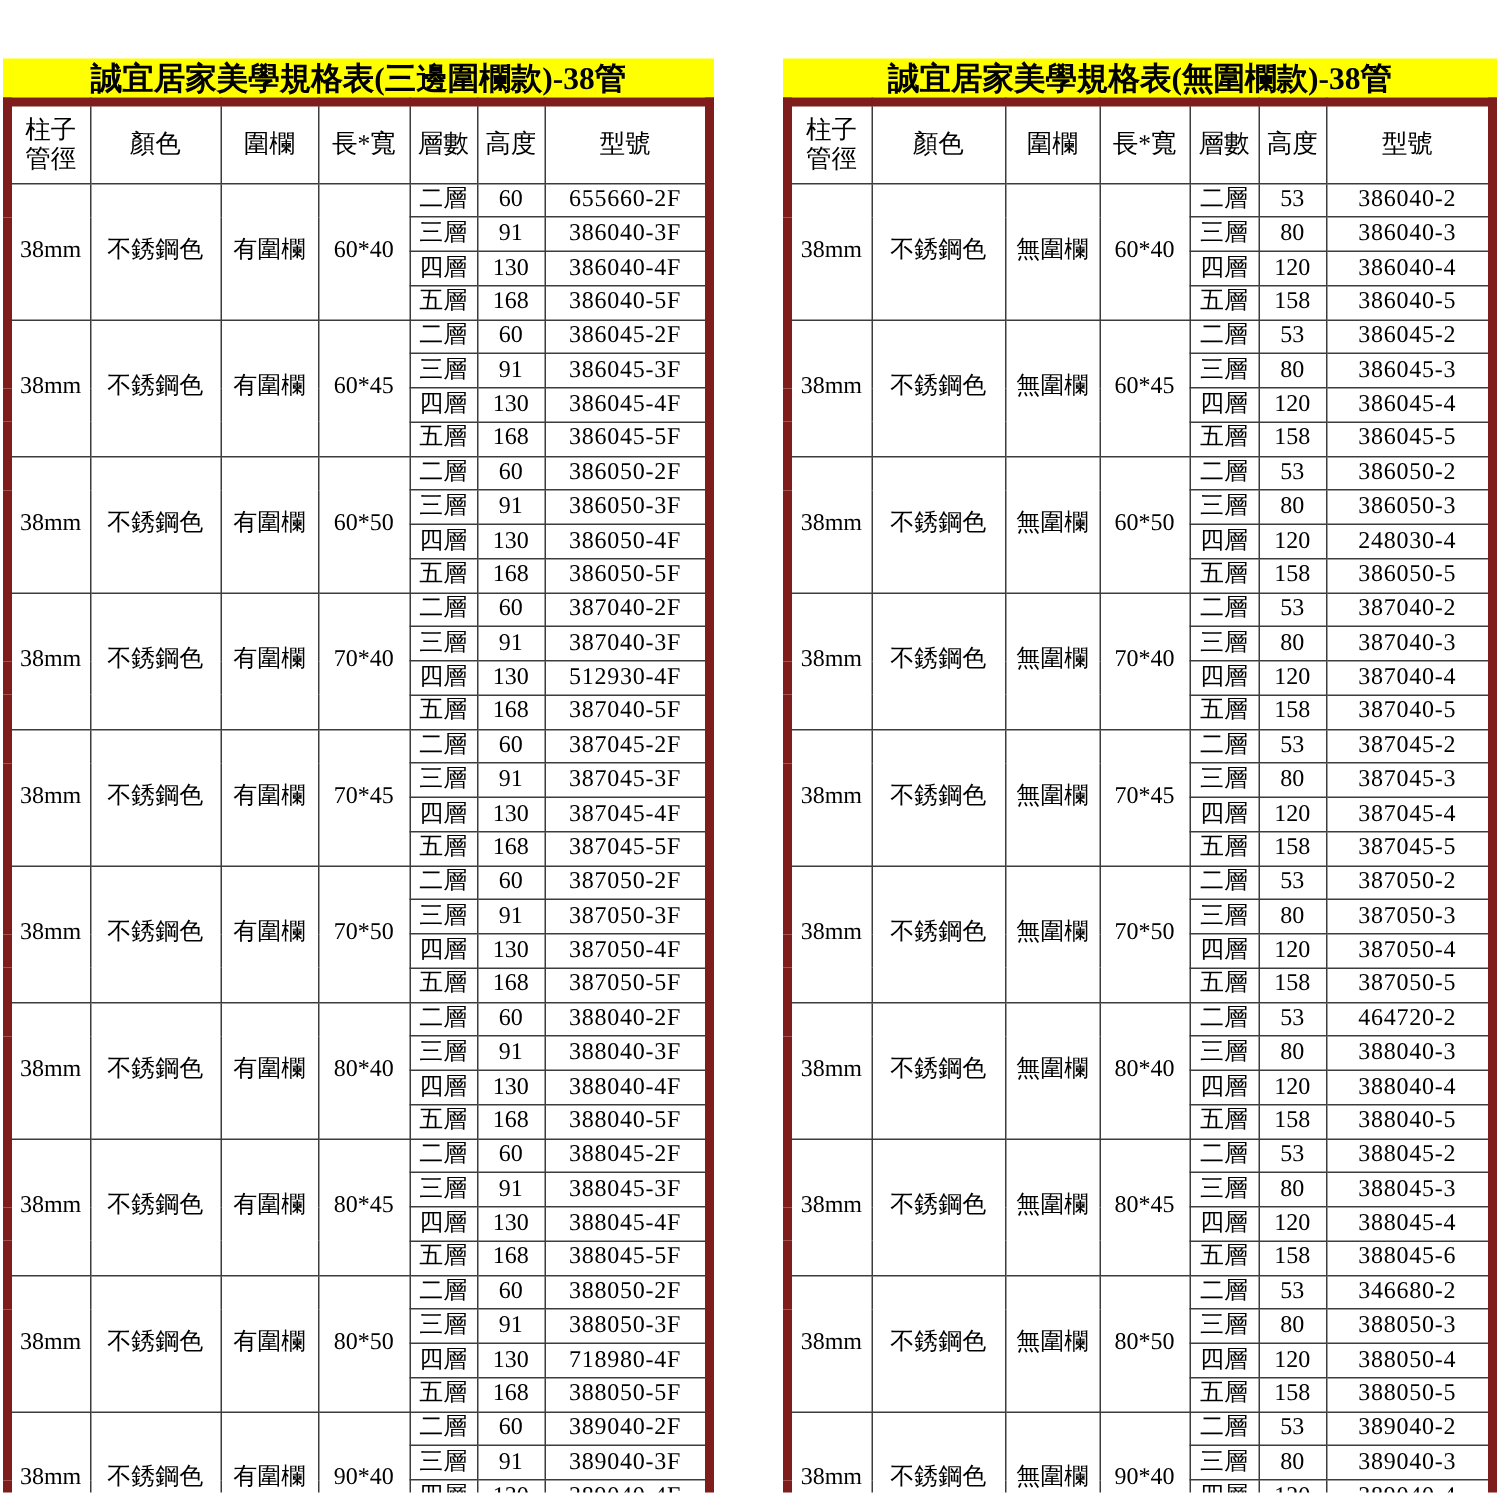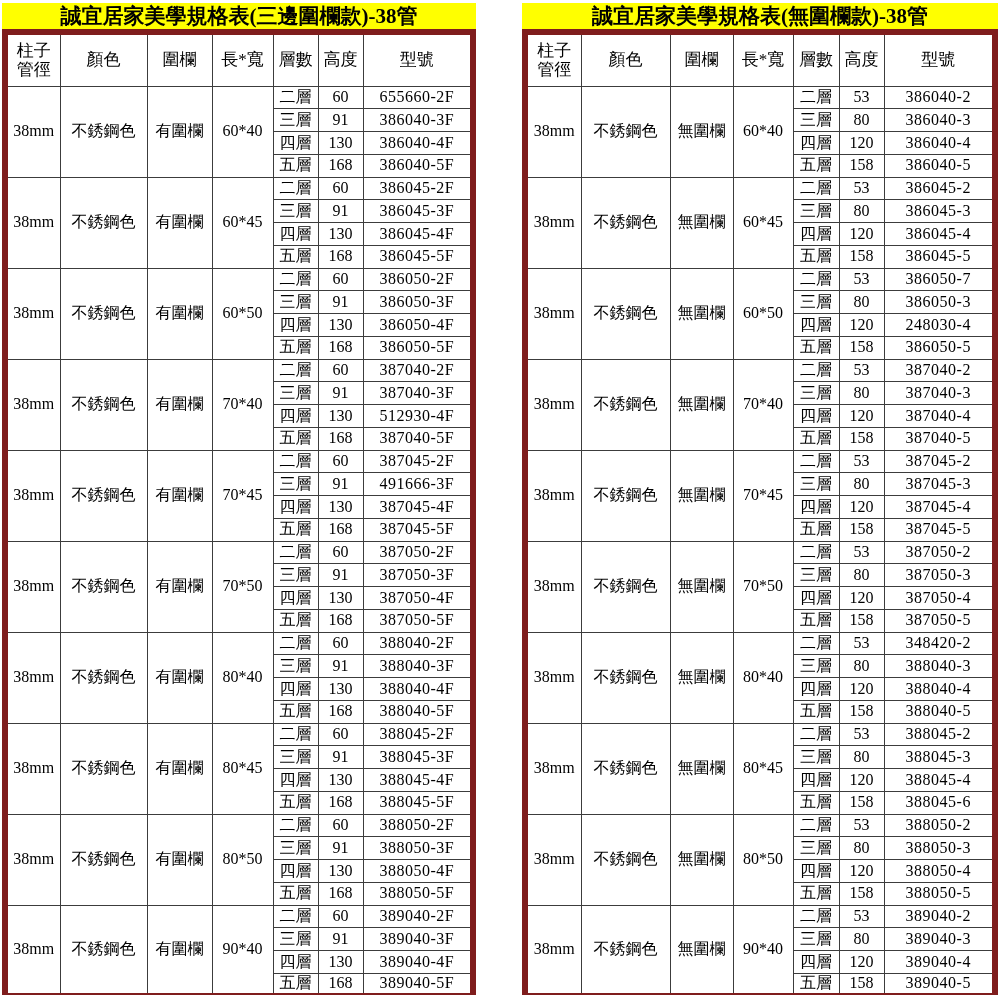--- a/index.html
+++ b/index.html
@@ -16,20 +16,21 @@
   .table-wrap.right { left: 522px; width: 476px; }
   .title {
     height: 26px;
     line-height: 26px;
     text-align: center;
     font-weight: bold;
     font-size: 21px;
     background: #ffff00;
     white-space: nowrap;
     overflow: hidden;
+    margin-top: 36px;
   }
   table.spec {
     border-collapse: collapse;
     table-layout: fixed;
     width: 100%;
     border: 6px solid #7f1d1d;
   }
   table.spec th, table.spec td {
     border: 1px solid #3c3c3c;
     text-align: center;
@@ -179,21 +180,21 @@
             <td rowspan="4">不銹鋼色</td>
             <td rowspan="4">有圍欄</td>
             <td rowspan="4">70*45</td>
             <td>二層</td>
             <td>60</td>
             <td class="model-cell">387045-2F</td>
           </tr>
           <tr>
             <td>三層</td>
             <td>91</td>
-            <td class="model-cell">491666-3F</td>
+            <td class="model-cell">387045-3F</td>
           </tr>
           <tr>
             <td>四層</td>
             <td>130</td>
             <td class="model-cell">387045-4F</td>
           </tr>
           <tr>
             <td>五層</td>
             <td>168</td>
             <td class="model-cell">387045-5F</td>
@@ -280,21 +281,21 @@
             <td class="model-cell">388050-2F</td>
           </tr>
           <tr>
             <td>三層</td>
             <td>91</td>
             <td class="model-cell">388050-3F</td>
           </tr>
           <tr>
             <td>四層</td>
             <td>130</td>
-            <td class="model-cell">388050-4F</td>
+            <td class="model-cell">718980-4F</td>
           </tr>
           <tr>
             <td>五層</td>
             <td>168</td>
             <td class="model-cell">388050-5F</td>
           </tr>
           <tr>
             <td rowspan="4">38mm</td>
             <td rowspan="4">不銹鋼色</td>
             <td rowspan="4">有圍欄</td>
@@ -395,21 +396,21 @@
             <td>158</td>
             <td class="model-cell">386045-5</td>
           </tr>
           <tr>
             <td rowspan="4">38mm</td>
             <td rowspan="4">不銹鋼色</td>
             <td rowspan="4">無圍欄</td>
             <td rowspan="4">60*50</td>
             <td>二層</td>
             <td>53</td>
-            <td class="model-cell">386050-7</td>
+            <td class="model-cell">386050-2</td>
           </tr>
           <tr>
             <td>三層</td>
             <td>80</td>
             <td class="model-cell">386050-3</td>
           </tr>
           <tr>
             <td>四層</td>
             <td>120</td>
             <td class="model-cell">248030-4</td>
@@ -491,21 +492,21 @@
             <td>158</td>
             <td class="model-cell">387050-5</td>
           </tr>
           <tr>
             <td rowspan="4">38mm</td>
             <td rowspan="4">不銹鋼色</td>
             <td rowspan="4">無圍欄</td>
             <td rowspan="4">80*40</td>
             <td>二層</td>
             <td>53</td>
-            <td class="model-cell">348420-2</td>
+            <td class="model-cell">464720-2</td>
           </tr>
           <tr>
             <td>三層</td>
             <td>80</td>
             <td class="model-cell">388040-3</td>
           </tr>
           <tr>
             <td>四層</td>
             <td>120</td>
             <td class="model-cell">388040-4</td>
@@ -539,21 +540,21 @@
             <td>158</td>
             <td class="model-cell">388045-6</td>
           </tr>
           <tr>
             <td rowspan="4">38mm</td>
             <td rowspan="4">不銹鋼色</td>
             <td rowspan="4">無圍欄</td>
             <td rowspan="4">80*50</td>
             <td>二層</td>
             <td>53</td>
-            <td class="model-cell">388050-2</td>
+            <td class="model-cell">346680-2</td>
           </tr>
           <tr>
             <td>三層</td>
             <td>80</td>
             <td class="model-cell">388050-3</td>
           </tr>
           <tr>
             <td>四層</td>
             <td>120</td>
             <td class="model-cell">388050-4</td>

